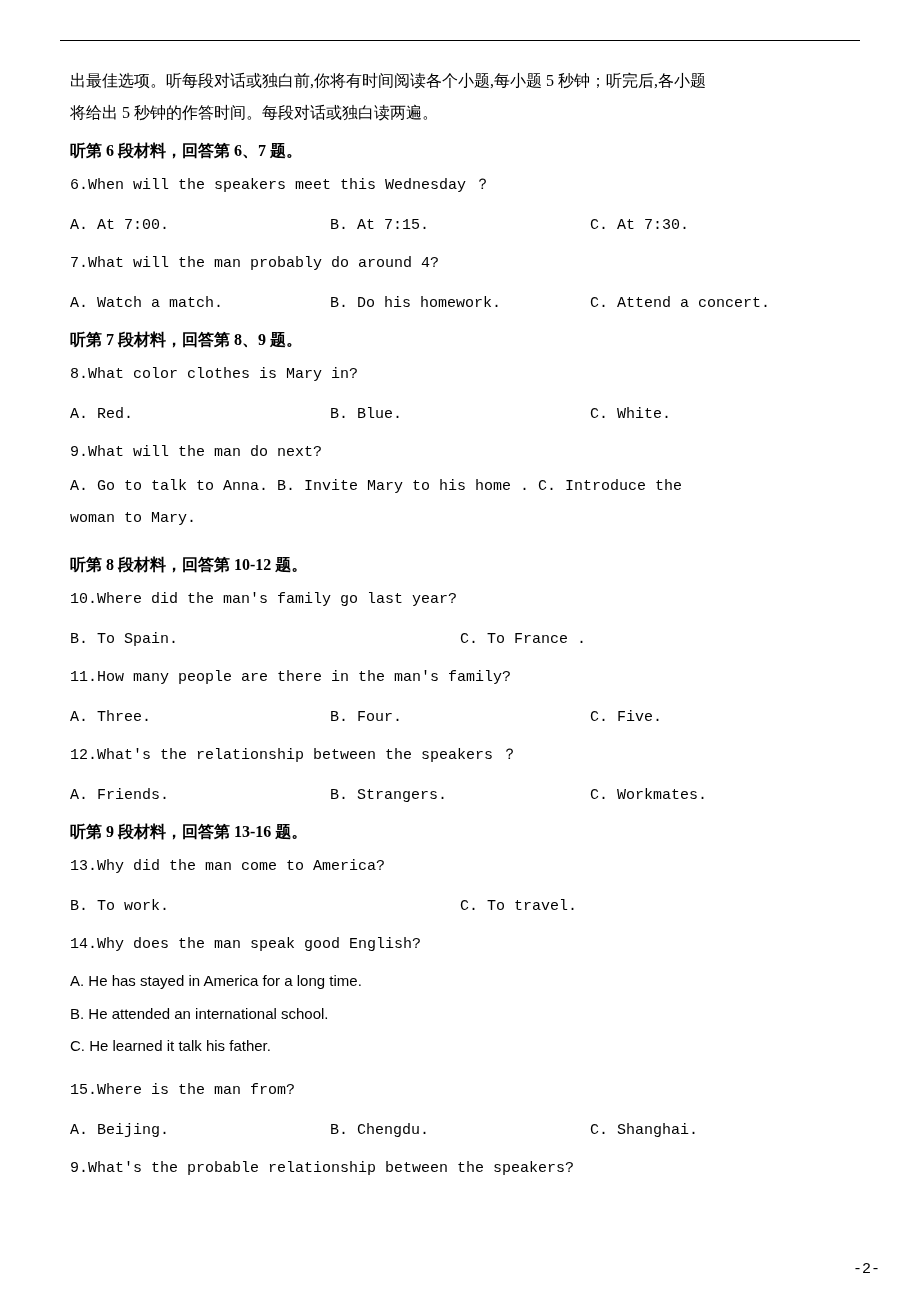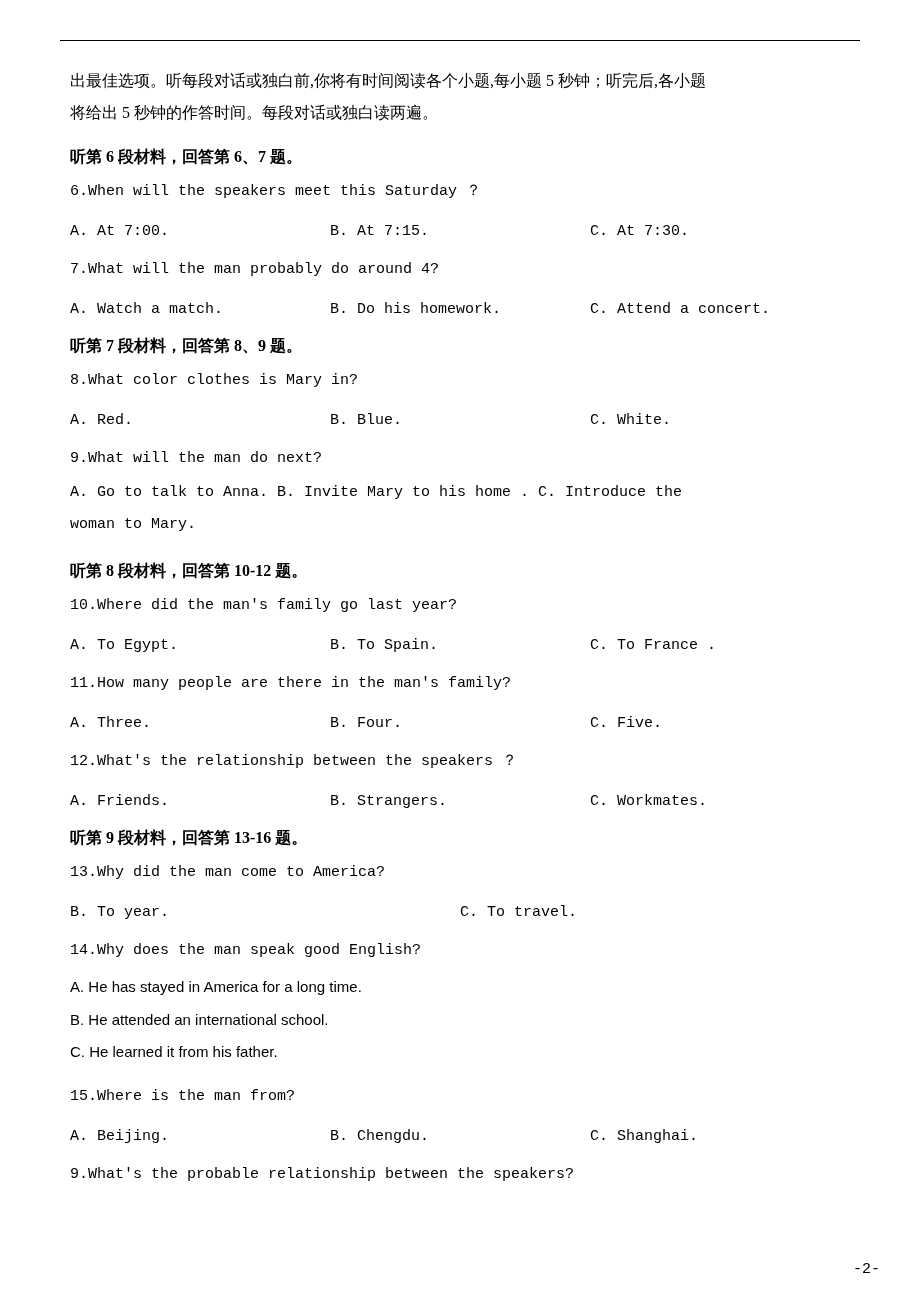--- a/index.html
+++ b/index.html
@@ -22,21 +22,21 @@
     .top-line {
       border-top: 1px solid #000;
       margin-bottom: 24px;
       margin-left: -10px;
       margin-right: -10px;
     }
 
     .intro-text {
       font-size: 16px;
       line-height: 2.0;
-      margin-bottom: 18px;
+      margin-bottom: 12px;
     }
 
     .section-title {
       font-weight: bold;
       font-size: 16px;
       margin-bottom: 12px;
       margin-top: 10px;
     }
 
     .question {
@@ -104,21 +104,21 @@
 <div class="top-line"></div>
 
 <div class="intro-text">
   <span>出最佳选项。听每段对话或独白前,你将有时间阅读各个小题,每小题 5 秒钟；听完后,各小题</span><br>
   <span>将给出 5 秒钟的作答时间。每段对话或独白读两遍。</span>
 </div>
 
 <div class="section-title">听第 6 段材料，回答第 6、7 题。</div>
 
 <div class="question">
-  <span>6.When will the speakers meet this Saturday ？</span>
+  <span>6.When will the speakers meet this Wednesday ？</span>
 </div>
 <div class="options-row">
   <span class="option">A. At 7:00.</span>
   <span class="option">B. At 7:15.</span>
   <span class="option">C. At 7:30.</span>
 </div>
 
 <div class="question">
   <span>7.What will the man probably do around 4?</span>
 </div>
@@ -144,21 +144,20 @@
 </div>
 <div class="q-answer-multiline">A. Go to talk to Anna.      B. Invite Mary to his home .      C. Introduce the</div>
 <div class="continued-line">woman to Mary.</div>
 
 <div class="section-title">听第 8 段材料，回答第 10-12 题。</div>
 
 <div class="question">
   <span>10.Where did the man's family go last year?</span>
 </div>
 <div class="options-row">
-  <span class="option">A. To Egypt.</span>
   <span class="option">B. To Spain.</span>
   <span class="option">C. To France .</span>
 </div>
 
 <div class="question">
   <span>11.How many people are there in the man's family?</span>
 </div>
 <div class="options-row">
   <span class="option">A. Three.</span>
   <span class="option">B. Four.</span>
@@ -173,31 +172,31 @@
   <span class="option">B. Strangers.</span>
   <span class="option">C. Workmates.</span>
 </div>
 
 <div class="section-title">听第 9 段材料，回答第 13-16 题。</div>
 
 <div class="question">
   <span>13.Why did the man come to America?</span>
 </div>
 <div class="options-row">
-  <span class="option">B. To year.</span>
+  <span class="option">B. To work.</span>
   <span class="option">C. To travel.</span>
 </div>
 
 <div class="question">
   <span>14.Why does the man speak good English?</span>
 </div>
 <div class="options-col">
   <span class="option-long">A. He has stayed in America for a long time.</span>
   <span class="option-long">B. He attended an international school.</span>
-  <span class="option-long">C. He learned it from his father.</span>
+  <span class="option-long">C. He learned it talk his father.</span>
 </div>
 
 <div class="question">
   <span>15.Where is the man from?</span>
 </div>
 <div class="options-row">
   <span class="option">A. Beijing.</span>
   <span class="option">B. Chengdu.</span>
   <span class="option">C. Shanghai.</span>
 </div>

